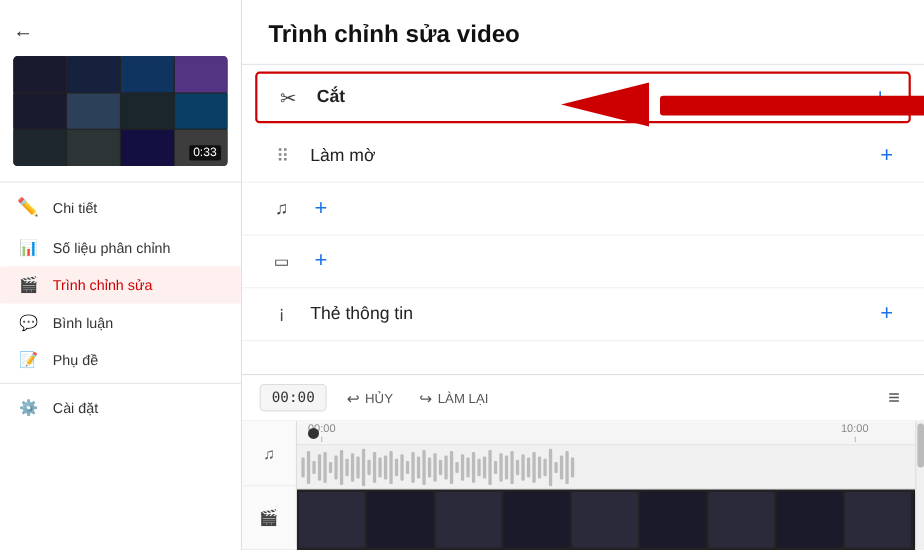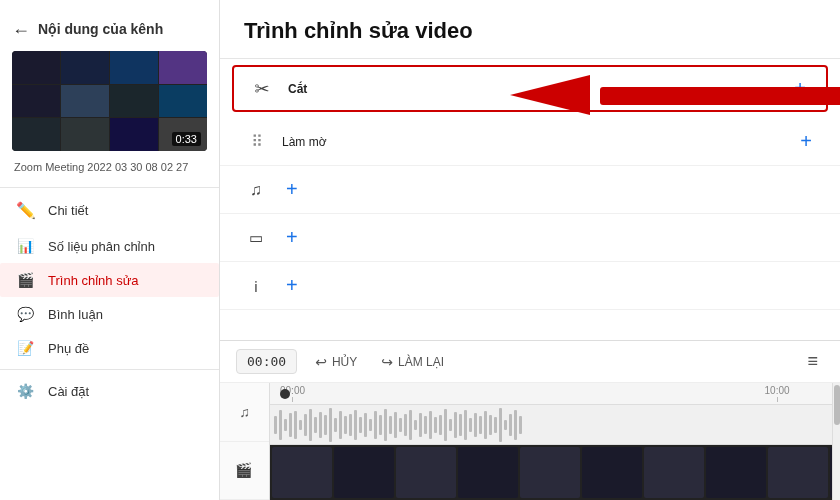--- a/index.html
+++ b/index.html
@@ -154,21 +154,21 @@
       padding: 10px 16px;
     }
     .tool-icon {
       font-size: 18px;
       color: #444;
       width: 24px;
       text-align: center;
       flex-shrink: 0;
     }
     .tool-label {
-      font-size: 12px;
+      font-size: 16px;
       color: #222;
       flex: 1;
     }
     .tool-plus {
       color: #1a73e8;
       font-size: 20px;
       font-weight: 300;
       cursor: pointer;
       padding: 0 4px;
     }
@@ -345,42 +345,40 @@
       background: #bbb;
       border-radius: 3px;
     }
   </style>
 </head>
 <body>
 
 <div class="sidebar">
   <div class="sidebar-header">
     <span class="sidebar-header-arrow">←</span>
-    <span class="sidebar-header-title">Nội dung của kênh</span>
   </div>
 
   <div class="sidebar-thumbnail">
     <div class="thumbnail-grid">
       <div class="thumb-cell"></div>
       <div class="thumb-cell"></div>
       <div class="thumb-cell"></div>
       <div class="thumb-cell"></div>
       <div class="thumb-cell"></div>
       <div class="thumb-cell"></div>
       <div class="thumb-cell"></div>
       <div class="thumb-cell"></div>
       <div class="thumb-cell"></div>
       <div class="thumb-cell"></div>
       <div class="thumb-cell"></div>
       <div class="thumb-cell"></div>
     </div>
     <span class="thumbnail-duration">0:33</span>
   </div>
 
-  <div class="sidebar-video-subtitle">Zoom Meeting 2022 03 30 08 02 27</div>
   <div class="sidebar-divider"></div>
 
   <div class="sidebar-item">
     <span class="icon">✏️</span>
     <span>Chi tiết</span>
   </div>
   <div class="sidebar-item">
     <span class="icon" style="font-size:14px;">📊</span>
     <span>Số liệu phân chỉnh</span>
   </div>
@@ -434,20 +432,21 @@
       <span class="tool-plus">+</span>
     </div>
 
     <div class="tool-row">
       <span class="tool-icon" style="font-size:15px;">▭</span>
       <span class="tool-plus">+</span>
     </div>
 
     <div class="tool-row">
       <span class="tool-icon" style="font-size:15px;">ℹ</span>
+      <span class="tool-label">Thẻ thông tin</span>
       <span class="tool-plus">+</span>
     </div>
   </div>
 
   <div class="timeline-area">
     <div class="timeline-controls">
       <div class="timecode-box">00:00</div>
       <div class="ctrl-btn">
         <span class="ctrl-icon">↩</span>
         <span>HỦY</span>

